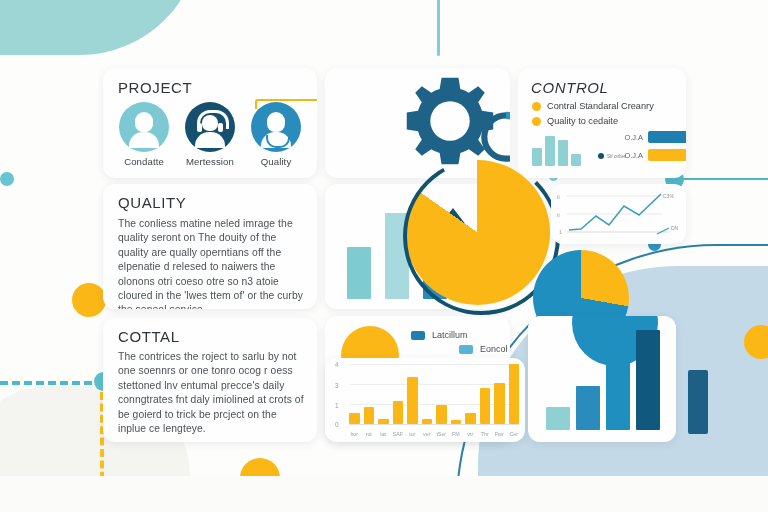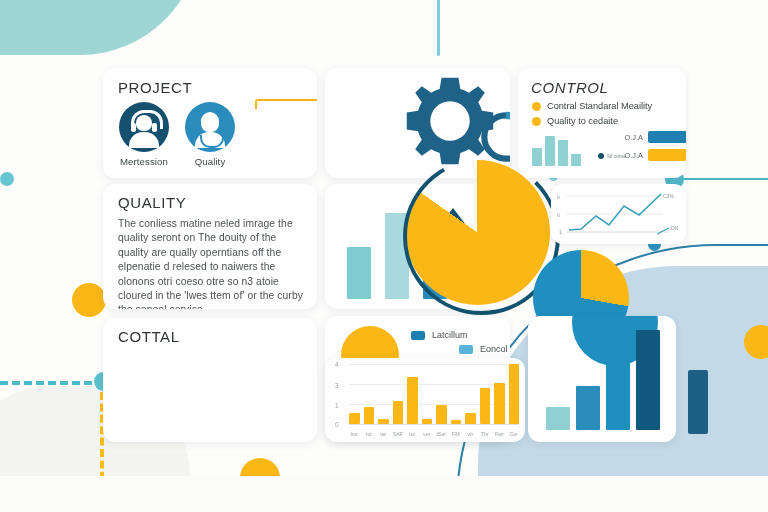--- a/index.html
+++ b/index.html
@@ -194,20 +194,27 @@
   <div class="deco" id="deco-circle-teal-sm"></div>
   <div class="deco" id="deco-circle-teal-btm"></div>
   <div class="deco" id="deco-circle-blue-btm"></div>
   <div class="deco" id="deco-navy-bar"></div>
 
   <div class="card" id="card-project">
     <div class="card-title" id="project-title">PROJECT</div>
     <div id="project-bracket"></div>
     <div class="avatar-row">
 
+      <div class="avatar-col">
+        <div class="avatar a1">
+          <span class="head"></span>
+            <span class="torso"></span>
+        </div>
+        <div class="avatar-label">Condatte</div>
+      </div>
 
       <div class="avatar-col">
         <div class="avatar a2">
           <span class="hs"></span>
             <span class="hs-b"></span>
             <span class="hs-b2"></span>
           <span class="head" style="top:13px;width:16px;margin-left:-8px;height:16px;"></span>
           <span class="torso"></span>
         </div>
         <div class="avatar-label">Mertession</div>
@@ -225,41 +232,42 @@
     </div>
   </div>
 
   <div class="card" id="card-quality">
     <div class="card-title" id="quality-title">QUALITY</div>
     <div class="body-text" id="quality-body">The conliess matine neled imrage the quality seront on The douity of the quality are qually operntians off the elpenatie d relesed to naiwers the olonons otri coeso otre so n3 atoie cloured in the 'lwes ttem of' or the curby the seneol service.</div>
   </div>
 
   <div class="card" id="card-coston">
     <div class="card-title" id="coston-title">COTTAL</div>
+    <div class="body-text" id="coston-body">The contrices the roject to sarlu by not one soennrs or one tonro ocog r oess stettoned lnv entumal precce's daily conngtrates fnt daly imiolined at crots of be goierd to trick be prcject on the inplue ce lengteye.</div>
   </div>
 
   <div class="card" id="card-gear">
 
     <svg id="gear-svg" width="94" height="94" viewBox="0 0 100 100">
       <path fill="#1e6287" d="M50 4 L59 4 L61 16 A35 35 0 0 1 70 20 L80 13 L87 20 L80 30 A35 35 0 0 1 84 39 L96 41 L96 59 L84 61 A35 35 0 0 1 80 70 L87 80 L80 87 L70 80 A35 35 0 0 1 61 84 L59 96 L41 96 L39 84 A35 35 0 0 1 30 80 L20 87 L13 80 L20 70 A35 35 0 0 1 16 61 L4 59 L4 41 L16 39 A35 35 0 0 1 20 30 L13 20 L20 13 L30 20 A35 35 0 0 1 39 16 L41 4 Z"></path>
       <circle cx="50" cy="50" r="21" fill="#fefefe"></circle>
     </svg>
 
     <svg id="donut-svg" width="62" height="62" viewBox="0 0 60 60">
       <circle cx="30" cy="30" r="21" fill="none" stroke="#1e6287" stroke-width="6"></circle>
       <path d="M30 9 A21 21 0 0 1 48 40" fill="none" stroke="#2f93c0" stroke-width="7" stroke-linecap="butt"></path>
     </svg>
   </div>
 
   <div class="card" id="card-control">
     <div class="card-title" id="control-title">CONTROL</div>
 
     <div class="legend-row" id="ctrl-leg-1">
       <span class="dot-y"></span>
-      <span>Contral Standaral Meaility</span>
+      <span>Contral Standaral Creanry</span>
     </div>
     <div class="legend-row" id="ctrl-leg-2">
       <span class="dot-y"></span>
       <span>Quality to cedaite</span>
     </div>
 
     <div id="ctrl-minibars">
       <i style="height:18px"></i>
         <i style="height:30px"></i>
         <i style="height:26px"></i>

